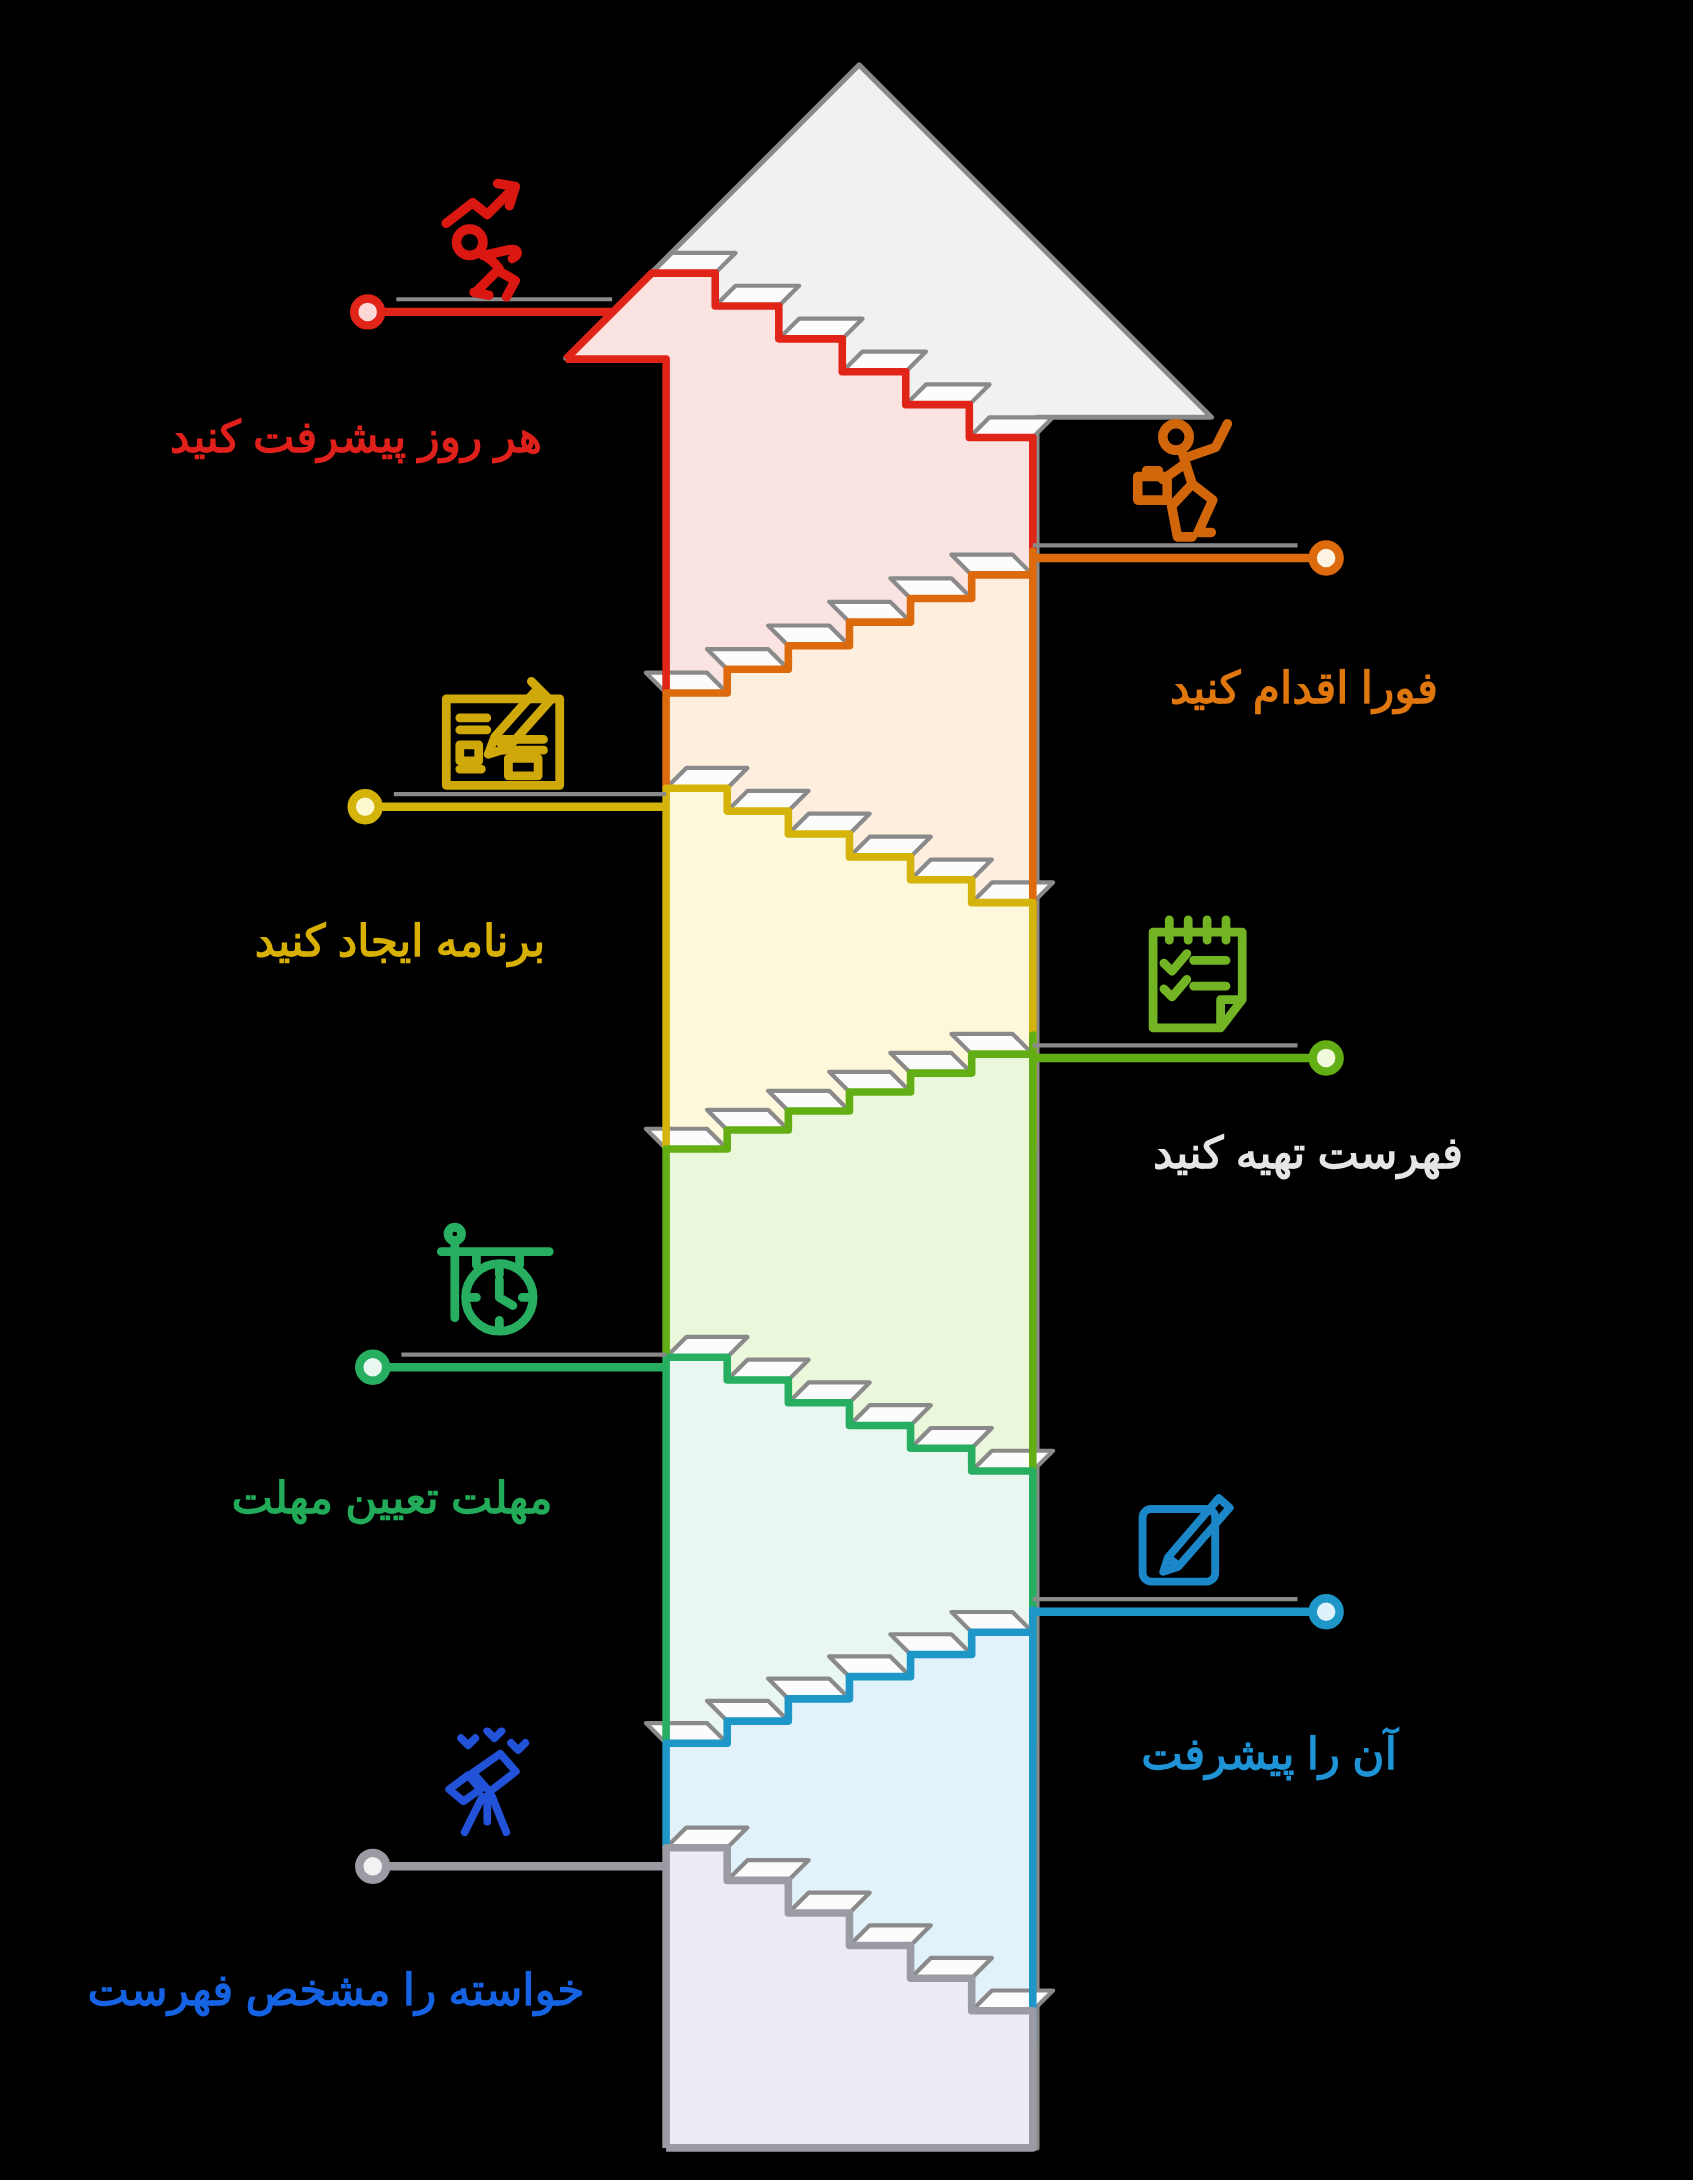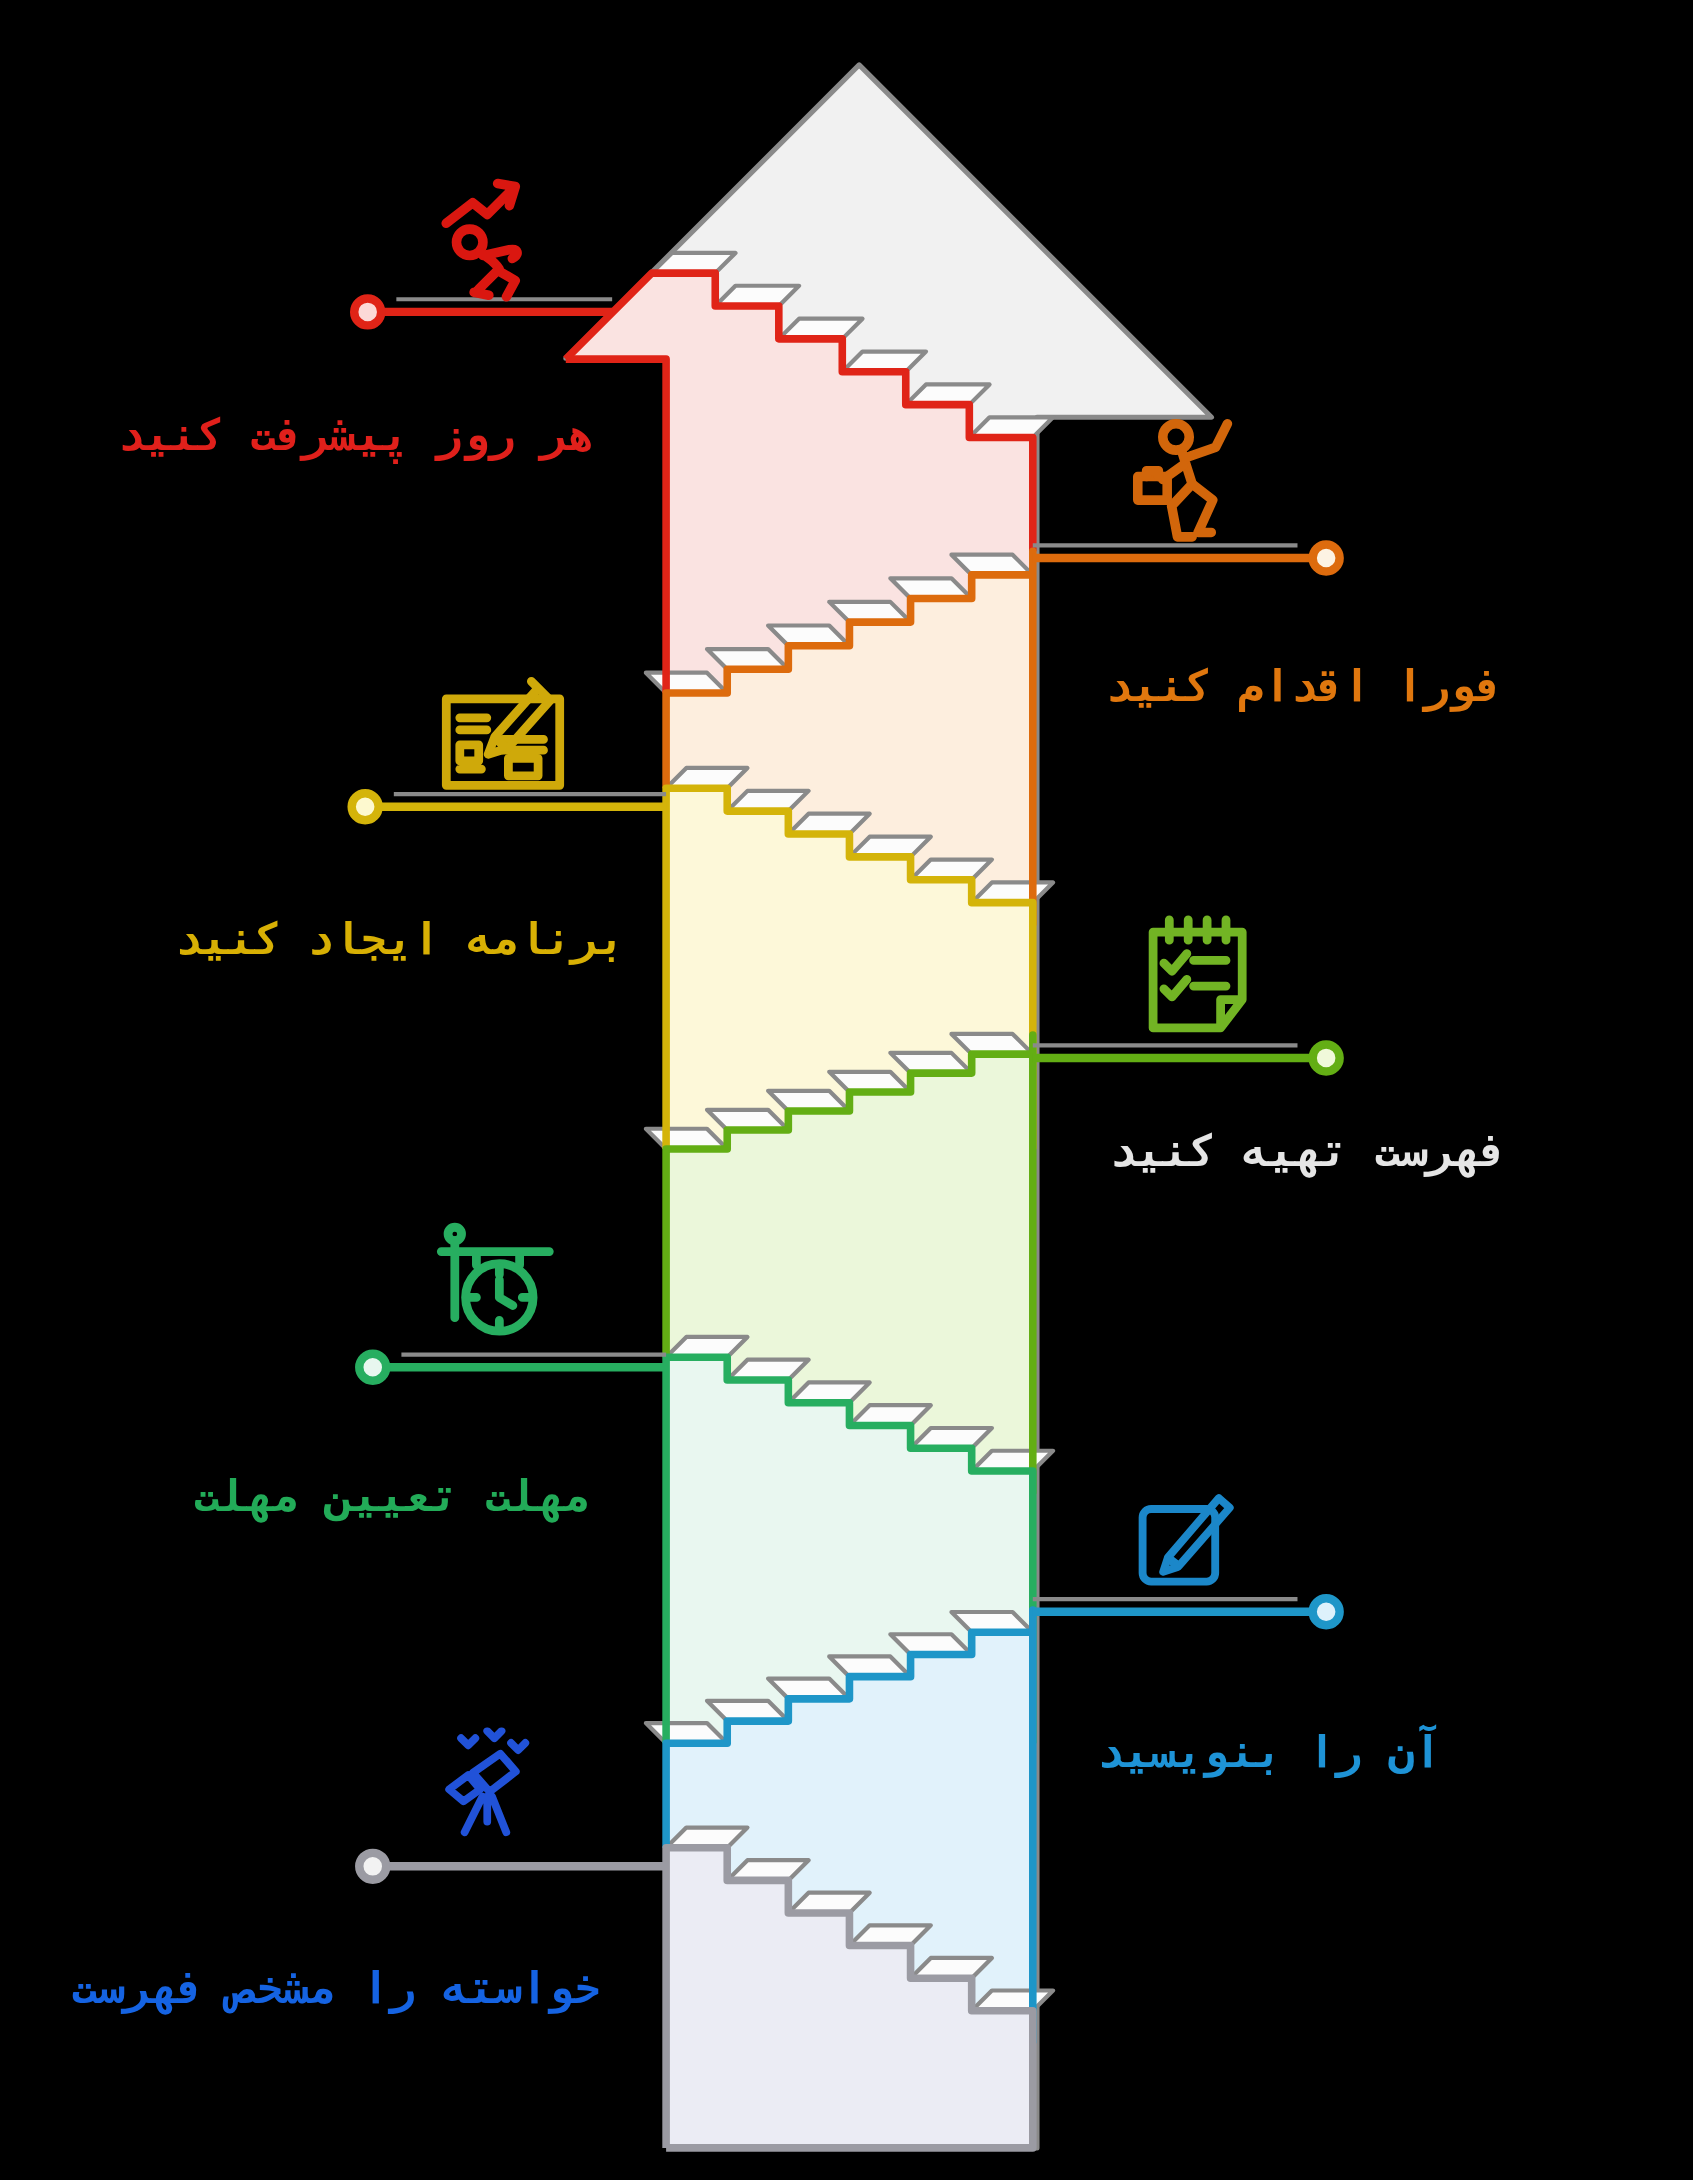--- a/index.html
+++ b/index.html
@@ -1,17 +1,17 @@
 <!DOCTYPE html>
 <html style="font-size:13.6px"><head>
 <meta charset="utf-8">
 <style>
   html,body{margin:0;padding:0;background:#000;}
   #stage{position:relative;width:1693px;height:2158px;background:#000;overflow:hidden;
-         font-family:Liberation Mono, monospace;text-align:center;}
+         font-family:Liberation Sans, sans-serif;text-align:center;}
   #diagram{position:absolute;left:0;top:0;width:100%;height:100%;}
   .label{position:absolute;transform:translate(-50%,-50%);white-space:nowrap;
          direction:rtl;font-weight:bold;font-size:44px;letter-spacing:0;}
   .icon-box{position:absolute;transform:translate(-50%,-50%);}
   .icon-box svg{display:block;width:100%;height:100%;}
 </style>
 </head>
 <body>
 
 <div id="stage">
@@ -137,21 +137,21 @@
       </div>
       <div class="label" dir="rtl" style="left: 392px; top: 1497px; color: rgb(34, 171, 88);">مهلت تعیین مهلت</div>
       <div class="icon-box" style="left: 498px; top: 1288px; width: 135px; height: 135px; color: rgb(39, 174, 96);">
         <svg viewBox="0 0 100 100" fill="none" stroke="currentColor" stroke-width="6.5" stroke-linecap="round" stroke-linejoin="round">
           <circle cx="18" cy="10" r="5"></circle>
           <path d="M18 15 V72 M8 23 H88 M34 23 V33 M66 23 V33"></path>
           <circle cx="51" cy="57" r="25"></circle>
           <path d="M51 34 v6 M74 57 h-6 M51 80 v-6 M28 57 h6 M51 57 V44 M51 57 L61 63"></path>
         </svg>
       </div>
-      <div class="label" dir="rtl" style="left: 1269px; top: 1753px; color: rgb(30, 147, 214);">آن را بنویسید</div>
+      <div class="label" dir="rtl" style="left: 1269px; top: 1753px; color: rgb(30, 147, 214);">آن را پیشرفت</div>
       <div class="icon-box" style="left: 1191px; top: 1538px; width: 121px; height: 121px; color: rgb(27, 135, 201);">
         <svg viewBox="0 0 100 100" fill="none" stroke="currentColor" stroke-width="6.5" stroke-linecap="round" stroke-linejoin="round">
           <rect x="10" y="26" width="60" height="60" rx="7"></rect>
           <path d="M31 66 L73 17 l9 8 L40 73 Z M31 66 l-4 12 12 -4 Z"></path>
         </svg>
       </div>
       <div class="label" dir="rtl" style="left: 336px; top: 1989px; color: rgb(21, 99, 226);">خواسته را مشخص فهرست</div>
       <div class="icon-box" style="left: 492px; top: 1787px; width: 119px; height: 119px; color: rgb(33, 82, 216);">
         <svg viewBox="0 0 100 100" fill="none" stroke="currentColor" stroke-width="6.5" stroke-linecap="round" stroke-linejoin="round">
           <path d="M14 52 L30 40 L40 52 L26 62 Z M34 38 L57 22 L70 37 L48 54 Z"></path>

